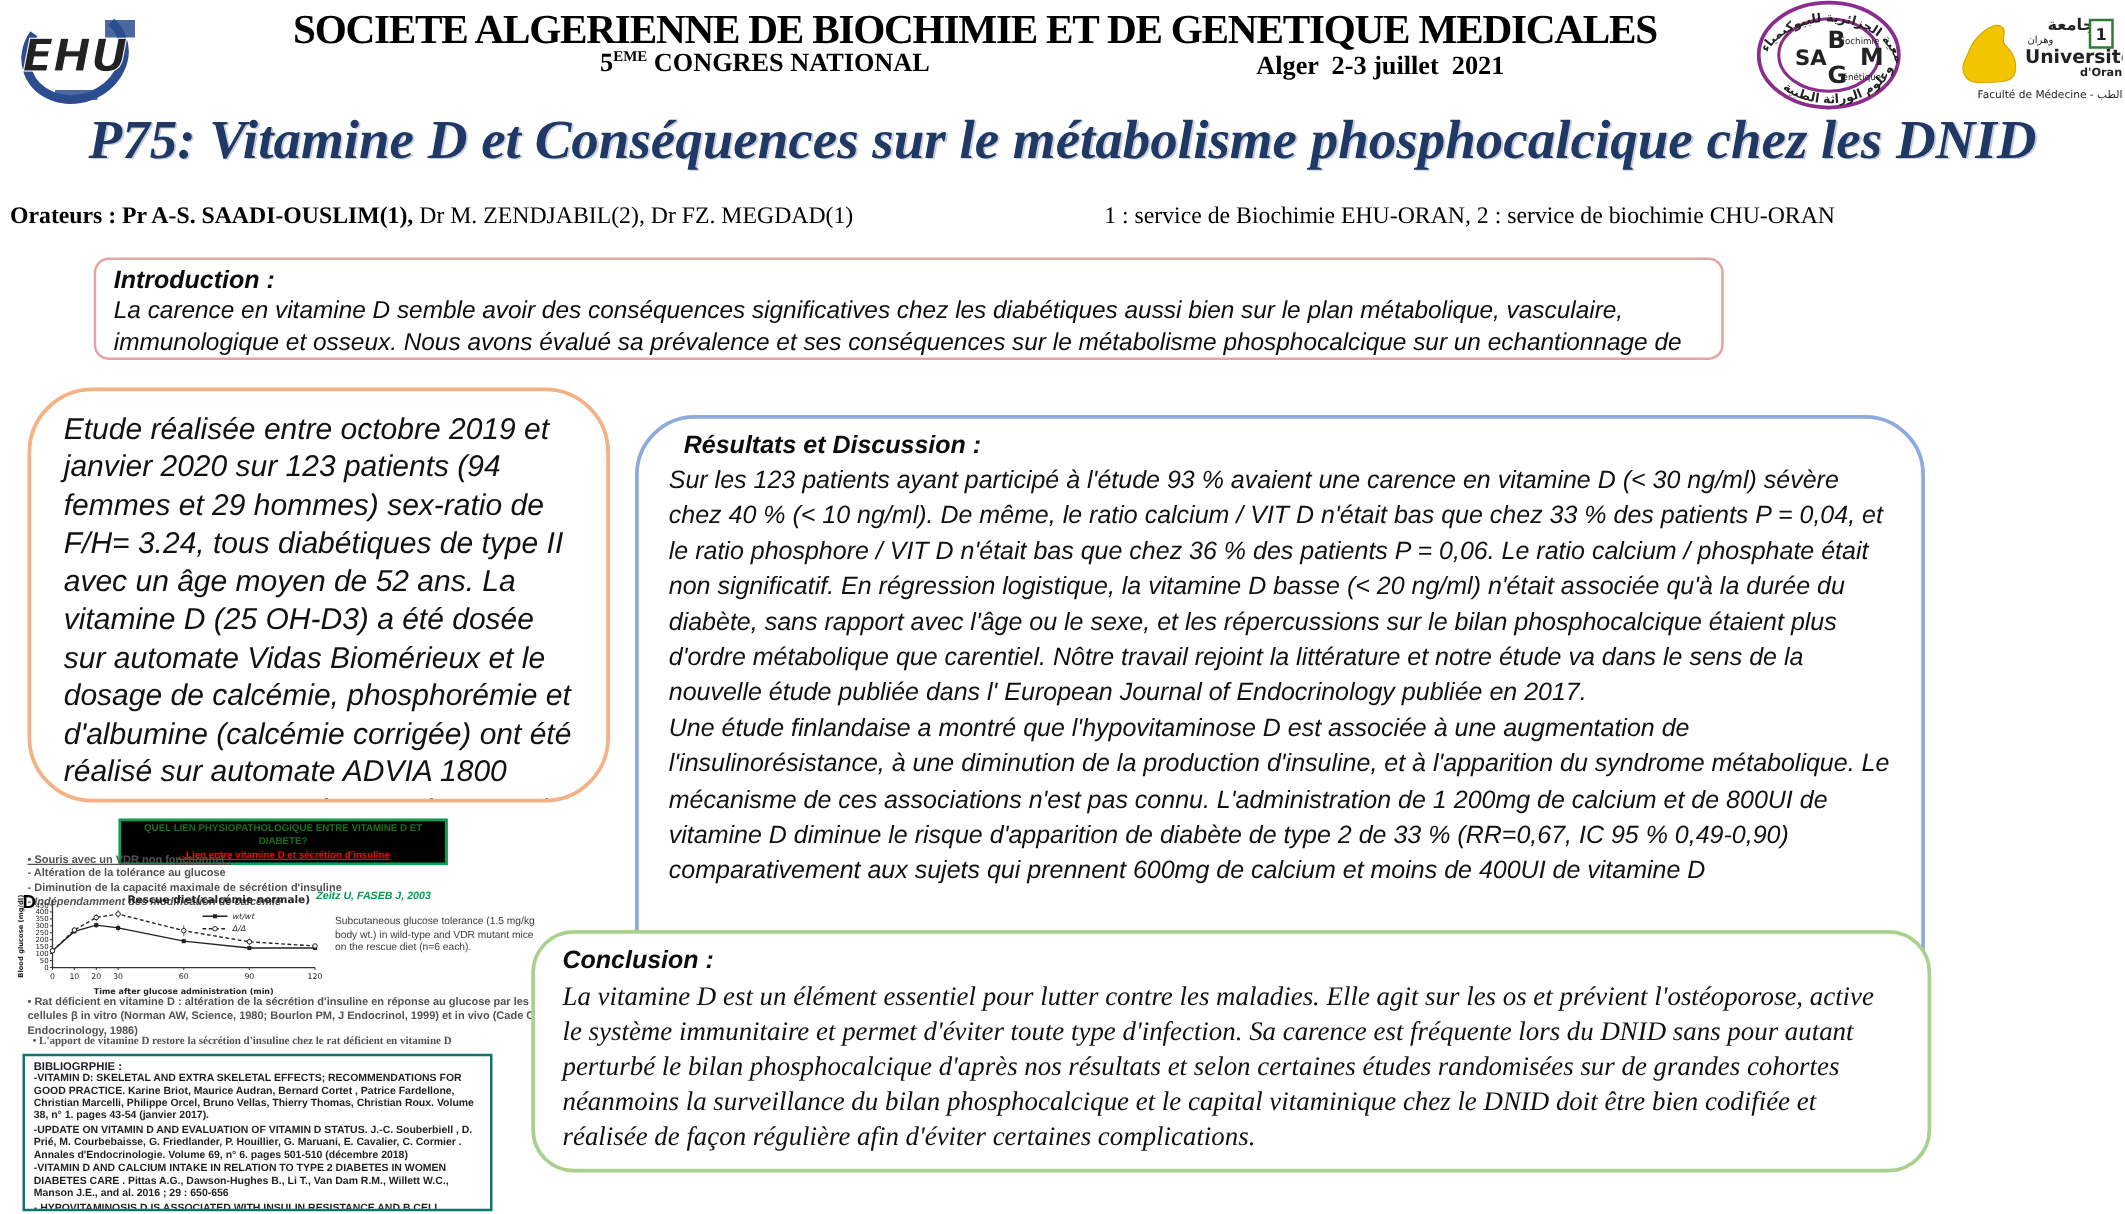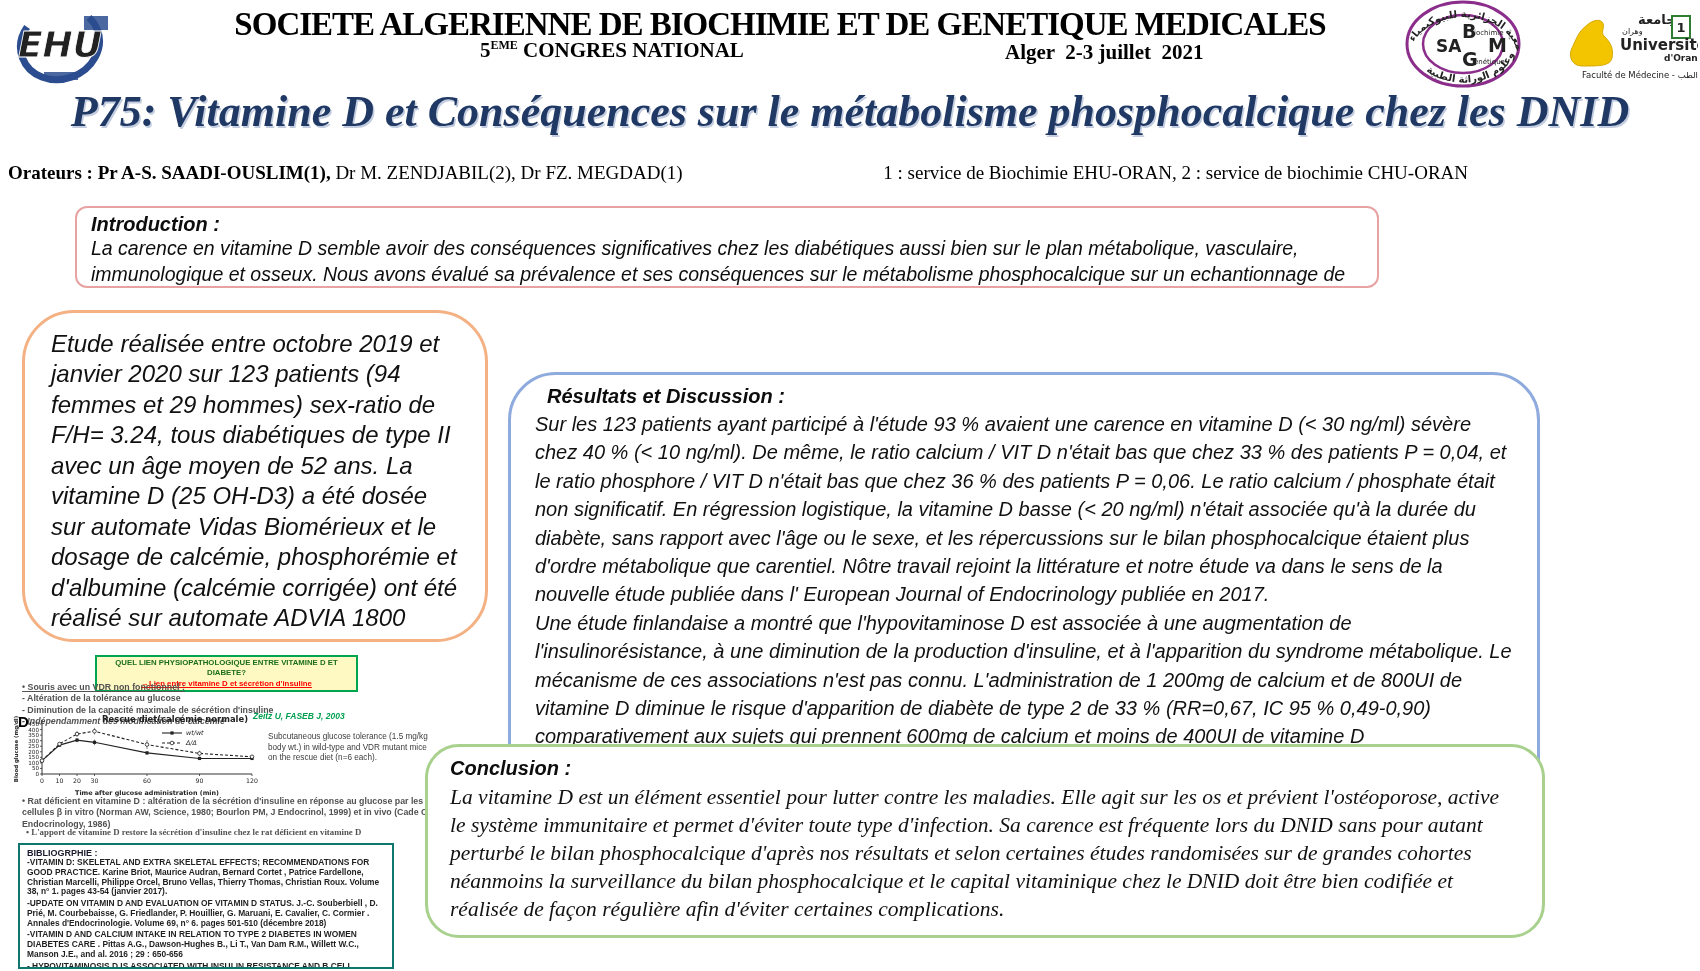--- a/index.html
+++ b/index.html
@@ -34,21 +34,21 @@
   .results-box{border:3px solid #8FAADC;border-radius:48px;padding:10px 24px 8px 24px;}
   .results-h{margin-left:12px;margin-bottom:2px;}
   .results-b{font-style:italic;font-size:20px;line-height:1.42;}
 
   .concl-box{border:3px solid #A9D18E;border-radius:34px;padding:10px 22px 8px 22px;}
   .concl-h{margin-bottom:4px;}
   .concl-b{font-family:"Liberation Serif",serif;font-style:italic;font-size:21.5px;line-height:1.3;}
 
   
   .fig-title-box{position:absolute;border:2px solid #00A550;text-align:center;
-                 font-weight:bold;font-size:7.8px;line-height:1.32;padding:1px 2px;background:#fef9c3;box-sizing:border-box;}
+                 font-weight:bold;font-size:7.8px;line-height:1.32;padding:1px 2px;background:#000000;box-sizing:border-box;}
   .fig-title-1{color:#1b6e1b;}
   .fig-title-2{color:#ff0000;text-decoration:underline;}
   .fig-bullets{position:absolute;font-size:8.8px;font-weight:600;color:#525252;line-height:1.28;}
   .fig-b-head{text-decoration:underline;}
   .fig-cite{position:absolute;color:#00A050;font-weight:bold;font-style:italic;font-size:8.5px;}
   .fig-D{position:absolute;font-weight:bold;font-size:15px;color:#000;}
   .fig-side{position:absolute;font-size:8.2px;color:#3c3c3c;line-height:1.3;}
   .fig-note{position:absolute;font-size:8.8px;font-weight:600;color:#525252;line-height:1.28;}
 
   .bib-box{border:2px solid #0f766e;padding:3px 7px;}
@@ -116,21 +116,21 @@
 
   <div class="box intro-box" style="left:75px;top:206px;width:1304px;height:82px;">
     <div class="box-h">Introduction :</div>
     <div class="intro-b"> La carence en vitamine D semble avoir des conséquences significatives chez  les diabétiques aussi bien sur le plan métabolique, vasculaire, immunologique et osseux. Nous avons évalué sa prévalence et ses conséquences sur le métabolisme phosphocalcique sur un echantionnage  de diabétiques.</div>
   </div>
 
   <div class="box methods-box" style="left:22px;top:310px;width:466px;height:332px;">
     <div class="methods-b">Etude réalisée entre octobre 2019 et janvier 2020 sur 123 patients (94 femmes et 29 hommes) sex-ratio de F/H= 3.24, tous diabétiques de type II avec un âge moyen de 52 ans. La vitamine D (25 OH-D3) a été dosée sur automate Vidas Biomérieux et le dosage de calcémie, phosphorémie et d'albumine (calcémie corrigée) ont été réalisé sur automate ADVIA 1800 SIEMENS avec 2 niveaux de control.</div>
   </div>
 
-  <div class="box results-box" style="left:508px;top:332px;width:1032px;height:472px;margin-top:40px;">
+  <div class="box results-box" style="left:508px;top:332px;width:1032px;height:472px;">
     <div class="box-h results-h">Résultats et Discussion :</div>
     <div class="results-b">Sur les 123 patients ayant participé à l'étude 93 % avaient une carence en vitamine D (&lt; 30 ng/ml) sévère chez 40 % (&lt; 10 ng/ml). De même, le ratio calcium / VIT D n'était bas que chez 33 % des patients P = 0,04, et le ratio phosphore /  VIT D n'était bas que chez 36 % des patients P = 0,06. Le ratio calcium / phosphate était non significatif.  En régression logistique, la vitamine D basse (&lt; 20 ng/ml) n'était associée qu'à la durée du diabète, sans rapport avec l'âge ou le sexe, et les répercussions sur le bilan phosphocalcique étaient plus d'ordre métabolique que carentiel. Nôtre travail rejoint la littérature et notre étude va dans le sens de la  nouvelle étude publiée dans l' European Journal of Endocrinology publiée en 2017.</div>
     <div class="results-b"> Une étude finlandaise a montré que l'hypovitaminose D est associée à une augmentation de l'insulinorésistance, à une diminution de la production d'insuline, et à l'apparition du syndrome métabolique. Le mécanisme de ces associations n'est pas connu. L'administration de 1 200mg de calcium et de 800UI de vitamine D diminue le risque d'apparition de diabète de type 2 de 33 % (RR=0,67, IC 95 % 0,49-0,90) comparativement aux sujets qui prennent 600mg de calcium et moins de 400UI de vitamine D</div>
   </div>
 
   <div class="fig-title-box" style="left:95px;top:655px;width:263px;">
     <div class="fig-title-1">QUEL LIEN PHYSIOPATHOLOGIQUE ENTRE VITAMINE D ET DIABETE?</div>
     <div class="fig-title-2">→Lien entre vitamine D et sécrétion d'insuline</div>
   </div>
 

